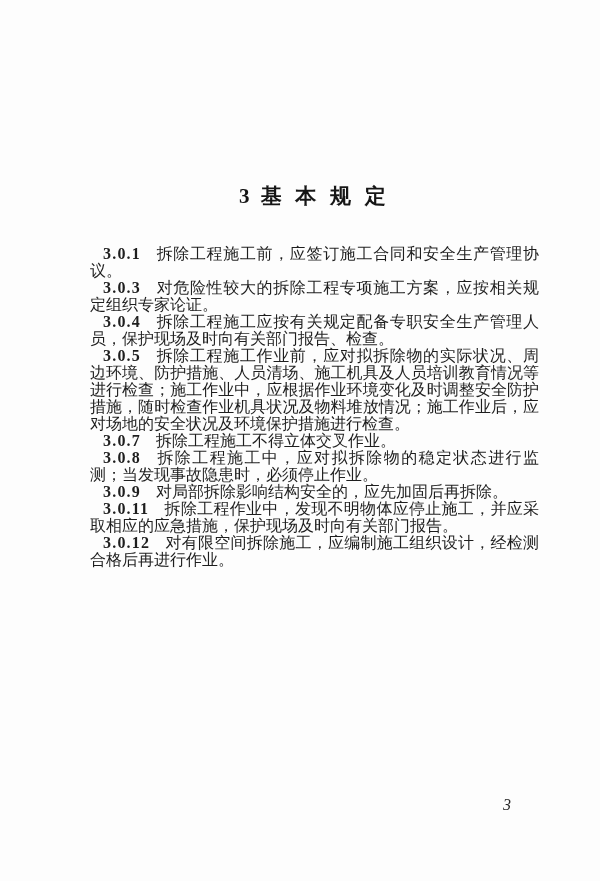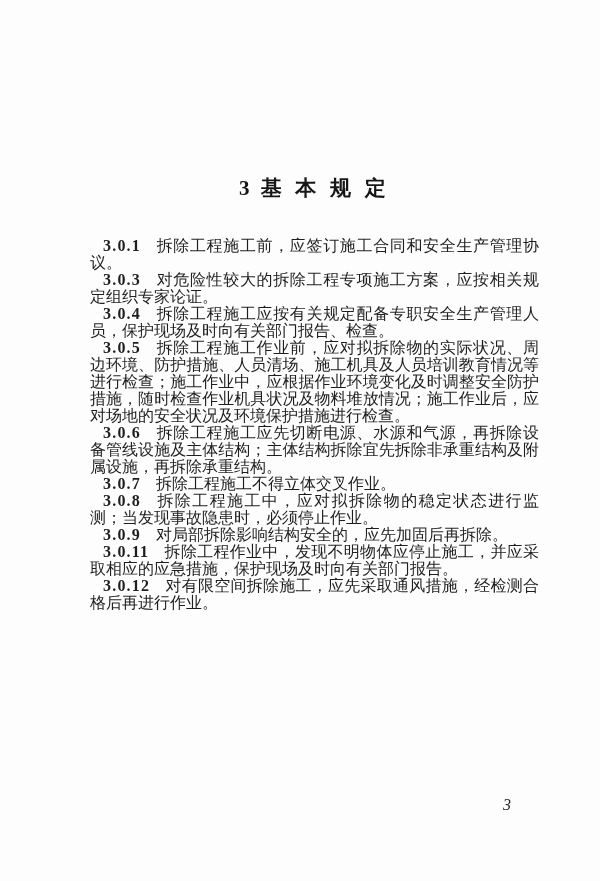--- a/index.html
+++ b/index.html
@@ -19,21 +19,21 @@
     position: absolute;
     left: 0;
     top: 0;
     width: 600px;
     height: 881px;
     background: #fdfdfd;
   }
   .content {
     position: absolute;
     left: 90px;
-    top: 4px;
+    top: 12px;
     width: 449px;
   }
   .doc-title {
     margin-top: 170px;
     margin-bottom: 35px;
     text-align: center;
     font-size: 21px;
     font-weight: bold;
     color: #161616;
     white-space: nowrap;
@@ -77,24 +77,23 @@
 
     <h1 class="doc-title">
       <span class="title-number">3</span><span class="title-text">基 本 规 定</span>
     </h1>
 
     <div class="clauses">
       <p class="clause"><span class="clause-num">3.0.1</span><span class="clause-text">拆除工程施工前，应签订施工合同和安全生产管理协议。</span></p>
       <p class="clause"><span class="clause-num">3.0.3</span><span class="clause-text">对危险性较大的拆除工程专项施工方案，应按相关规定组织专家论证。</span></p>
       <p class="clause"><span class="clause-num">3.0.4</span><span class="clause-text">拆除工程施工应按有关规定配备专职安全生产管理人员，保护现场及时向有关部门报告、检查。</span></p>
       <p class="clause"><span class="clause-num">3.0.5</span><span class="clause-text">拆除工程施工作业前，应对拟拆除物的实际状况、周边环境、防护措施、人员清场、施工机具及人员培训教育情况等进行检查；施工作业中，应根据作业环境变化及时调整安全防护措施，随时检查作业机具状况及物料堆放情况；施工作业后，应对场地的安全状况及环境保护措施进行检查。</span></p>
-      <p class="clause"><span class="clause-num">3.0.6</span><span class="clause-text">拆除工程施工应先切断电源、水源和气源，再拆除设备管线设施及主体结构；主体结构拆除宜先拆除非承重结构及附属设施，再拆除承重结构。</span></p>
       <p class="clause"><span class="clause-num">3.0.7</span><span class="clause-text">拆除工程施工不得立体交叉作业。</span></p>
       <p class="clause"><span class="clause-num">3.0.8</span><span class="clause-text">拆除工程施工中，应对拟拆除物的稳定状态进行监测；当发现事故隐患时，必须停止作业。</span></p>
       <p class="clause"><span class="clause-num">3.0.9</span><span class="clause-text">对局部拆除影响结构安全的，应先加固后再拆除。</span></p>
       <p class="clause"><span class="clause-num">3.0.11</span><span class="clause-text">拆除工程作业中，发现不明物体应停止施工，并应采取相应的应急措施，保护现场及时向有关部门报告。</span></p>
-      <p class="clause"><span class="clause-num">3.0.12</span><span class="clause-text">对有限空间拆除施工，应先采取通风措施，经检测合格后再进行作业。</span></p>
+      <p class="clause"><span class="clause-num">3.0.12</span><span class="clause-text">对有限空间拆除施工，应编制施工组织设计，经检测合格后再进行作业。</span></p>
     </div>
 
   </div>
 
   <div class="page-number">3</div>
 </div>
 
 </body></html>

